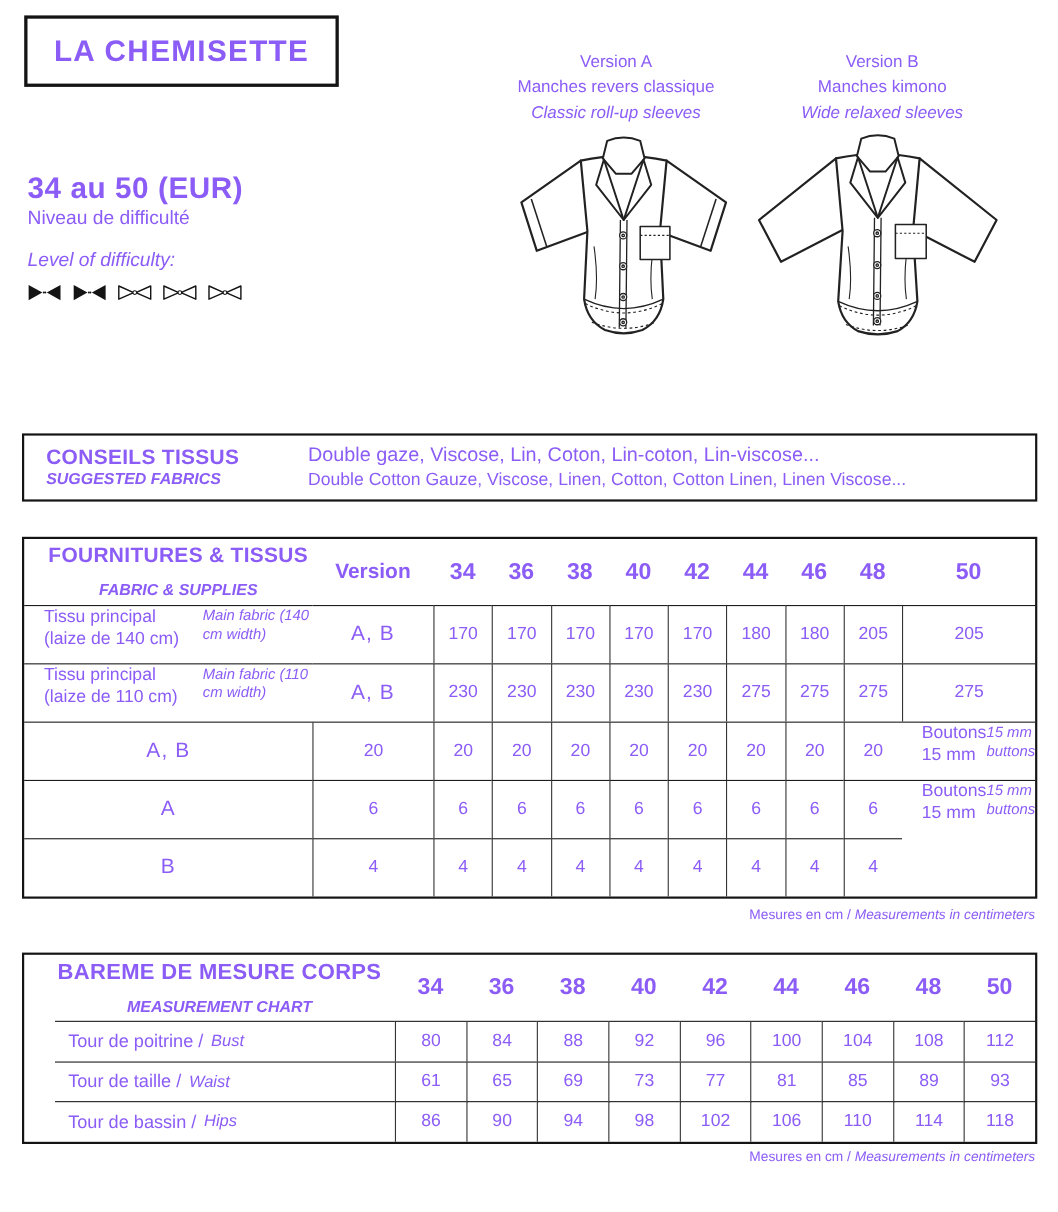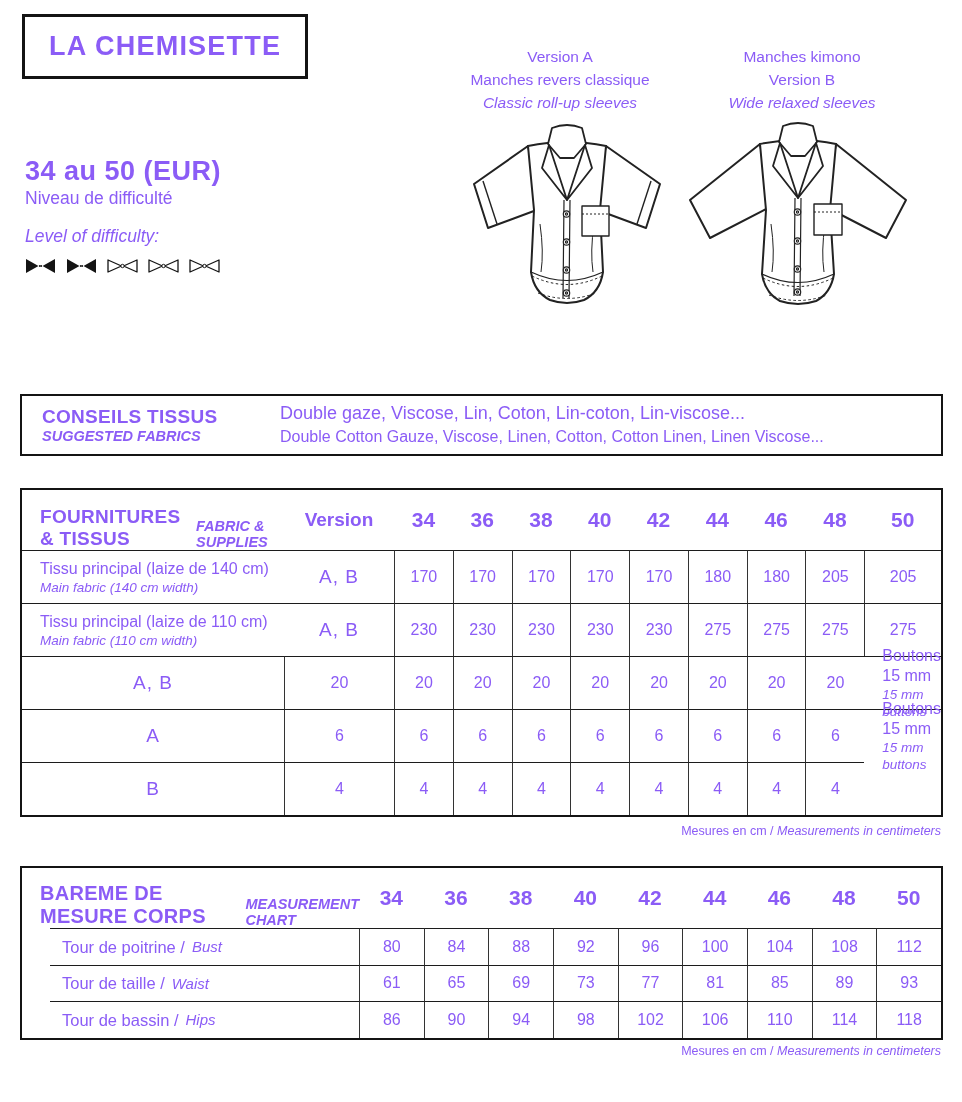--- a/index.html
+++ b/index.html
@@ -30,26 +30,26 @@
   .fab-l2{font-size:14.5px;font-weight:700;font-style:italic;}
   .fab-t1{font-size:18px;line-height:23px;}
   .fab-t2{font-size:16px;line-height:23px;text-align:right;}
 
   .grid{position:absolute;left:20px;width:919px;border:2px solid #141414;display:grid;background:#fff;}
   .sup-grid{top:488px;grid-template-columns:262px 110px repeat(9,1fr);
             grid-template-rows:60px repeat(5,53px);}
   .mes-grid{top:866px;grid-template-columns:337px repeat(9,1fr);
             grid-template-rows:60px repeat(3,36.5px);}
   .c{display:flex;align-items:center;justify-content:center;}
-  .h-title{flex-direction:row;align-items:flex-end;justify-content:center;padding-left:18px;gap:12px;}
+  .h-title{flex-direction:column;align-items:center;justify-content:center;padding-left:18px;gap:12px;}
   .t1{font-size:19px;font-weight:700;letter-spacing:.3px;}
   .t2{font-size:14.5px;font-weight:700;font-style:italic;}
   .h-ver{font-size:19px;font-weight:700;}
   .h-size{font-size:21px;font-weight:700;}
-  .bl{flex-direction:column;align-items:flex-start;justify-content:center;padding-left:18px;
+  .bl{align-items:flex-start;justify-content:center;padding-left:18px;
       border-top:1.5px solid #1c1c1c;}
   .l1{font-size:16px;line-height:20px;}
   .l2{font-size:13.5px;line-height:17px;font-style:italic;}
   .bv{font-size:19px;border-top:1.5px solid #1c1c1c;letter-spacing:1px;}
   .val{font-size:16px;border-top:1.5px solid #1c1c1c;border-left:1px solid #333;}
   .ml{justify-content:flex-start;padding-left:12px;border-top:1.5px solid #1c1c1c;margin-left:28px;}
   .ml .l1{font-size:16.5px;}
   .ml .l2{font-size:15px;margin-left:7px;font-style:italic;}
 
   .footnote{position:absolute;left:20px;width:921px;text-align:right;font-size:12.5px;}
@@ -64,22 +64,22 @@
 <div class="page">
 
   <div class="title-box">LA CHEMISETTE</div>
 
   <div class="ver-label ver-a">
     <div>Version A</div>
     <div>Manches revers classique</div>
     <div class="it">Classic roll-up sleeves</div>
   </div>
   <div class="ver-label ver-b">
+    <div>Version B</div>
     <div>Manches kimono</div>
-    <div>Version B</div>
     <div class="it">Wide relaxed sleeves</div>
   </div>
 
   <svg class="shirt shirt-a" width="230" height="212" viewBox="0 0 230 212">
     <g stroke="#222" stroke-width="2" fill="#fff" stroke-linejoin="round">
       <path d="M76,34 L22,72 L36,116 L90,96 Z"></path>
       <path d="M154,34 L208,72 L194,116 L140,96 Z"></path>
       <path class="ln" d="M31,69 L45,112" stroke-width="1.4"></path>
       <path class="ln" d="M199,69 L185,112" stroke-width="1.4"></path>
       <path d="M76,34 L82,98 L79,160 Q82,180 98,188 Q115,194 132,188 Q148,180 151,160 L148,98 L154,34 Q115,26 76,34 Z"></path>

